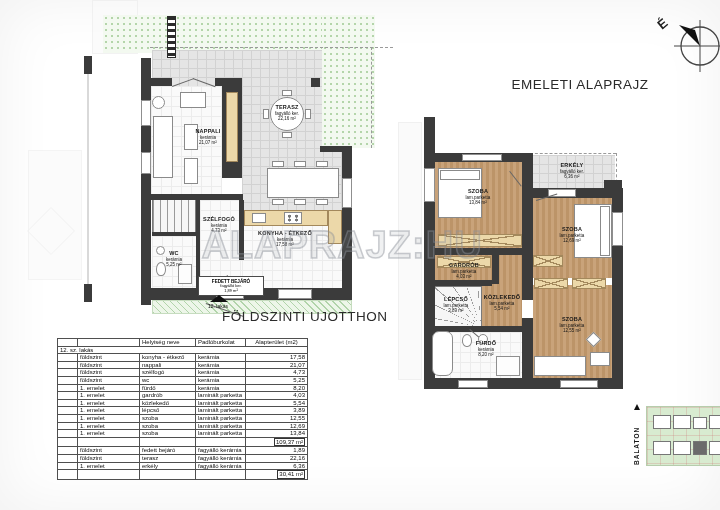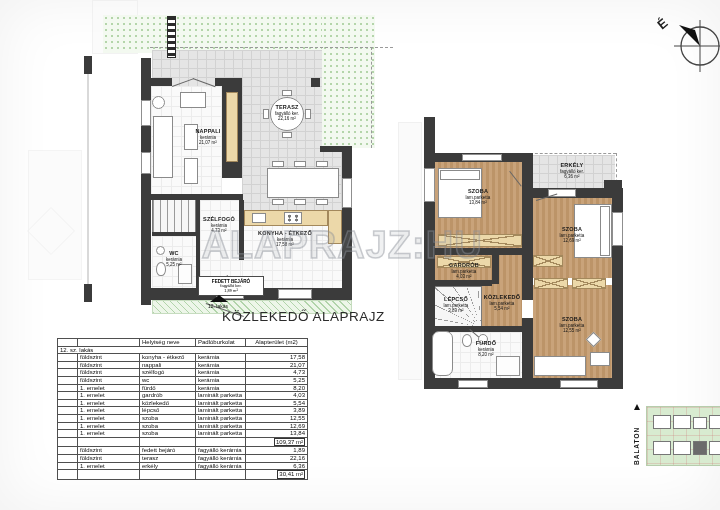--- a/index.html
+++ b/index.html
@@ -162,21 +162,21 @@
     <span class="sub">17,58 m²</span>
   </div>
   <div class="labelbox" style="left:198px;top:276px;width:64px;height:18px;">
     <span class="nm">FEDETT BEJÁRÓ</span>
     <span class="sub">fagyálló ker.</span>
     <span class="sub">1,89 m²</span>
   </div>
   <div class="tri-marker" style="left:210px;top:295px;"></div>
   <div class="tiny-text" style="left:194px;top:303px;width:48px;">12. lakás</div>
   <div class="diag" style="left:206px;top:303px;width:40px;transform:rotate(19deg);"></div>
-  <div class="plan-title" style="left:222px;top:309px;width:160px;">KÖZLEKEDŐ ALAPRAJZ</div>
+  <div class="plan-title" style="left:222px;top:309px;width:160px;">FÖLDSZINTI UJOTTHON</div>
 
   <div class="abs tile-gray" style="left:530px;top:155px;width:85px;height:33px;"></div>
   <div class="abs wood" style="left:435px;top:162px;width:87px;height:86px;"></div>
   <div class="abs wood" style="left:533px;top:198px;width:79px;height:80px;"></div>
   <div class="abs wood" style="left:533px;top:285px;width:79px;height:93px;"></div>
   <div class="abs wood" style="left:435px;top:255px;width:57px;height:25px;"></div>
   <div class="abs wood" style="left:482px;top:255px;width:40px;height:71px;"></div>
   <div class="abs tile-white" style="left:430px;top:332px;width:92px;height:46px;"></div>
   <div class="abs stairs-fan" style="left:430px;top:286px;width:52px;height:42px;"></div>
   <div class="abs dash-h" style="left:530px;top:153px;width:86px;height:1px;"></div>
@@ -256,20 +256,21 @@
   <div class="rlabel" style="left:462px;top:340px;width:48px;">
     <span class="nm">FÜRDŐ</span>
     <span class="sub">kerámia</span>
     <span class="sub">8,20 m²</span>
   </div>
   <div class="rlabel" style="left:546px;top:316px;width:52px;">
     <span class="nm">SZOBA</span>
     <span class="sub">lam.parketta</span>
     <span class="sub">12,55 m²</span>
   </div>
+  <div class="plan-title" style="left:505px;top:77px;width:150px;">EMELETI ALAPRAJZ</div>
 
   <svg class="abs" style="left:652px;top:8px;z-index:15;" width="76" height="70" viewBox="0 0 76 70">
     <circle cx="48" cy="38" r="19" fill="none" stroke="#444" stroke-width="1.3"></circle>
     <line x1="22" y1="38" x2="74" y2="38" stroke="#444" stroke-width="1"></line>
     <line x1="48" y1="12" x2="48" y2="64" stroke="#444" stroke-width="1"></line>
     <polygon points="48,38 27,17 43,22" fill="#111"></polygon>
     <text x="10" y="22" font-size="13" font-weight="bold" fill="#222" transform="rotate(-40 10 22)">É</text>
   </svg>
 
   <div class="watermark">ALAPRAJZ:HU</div>

